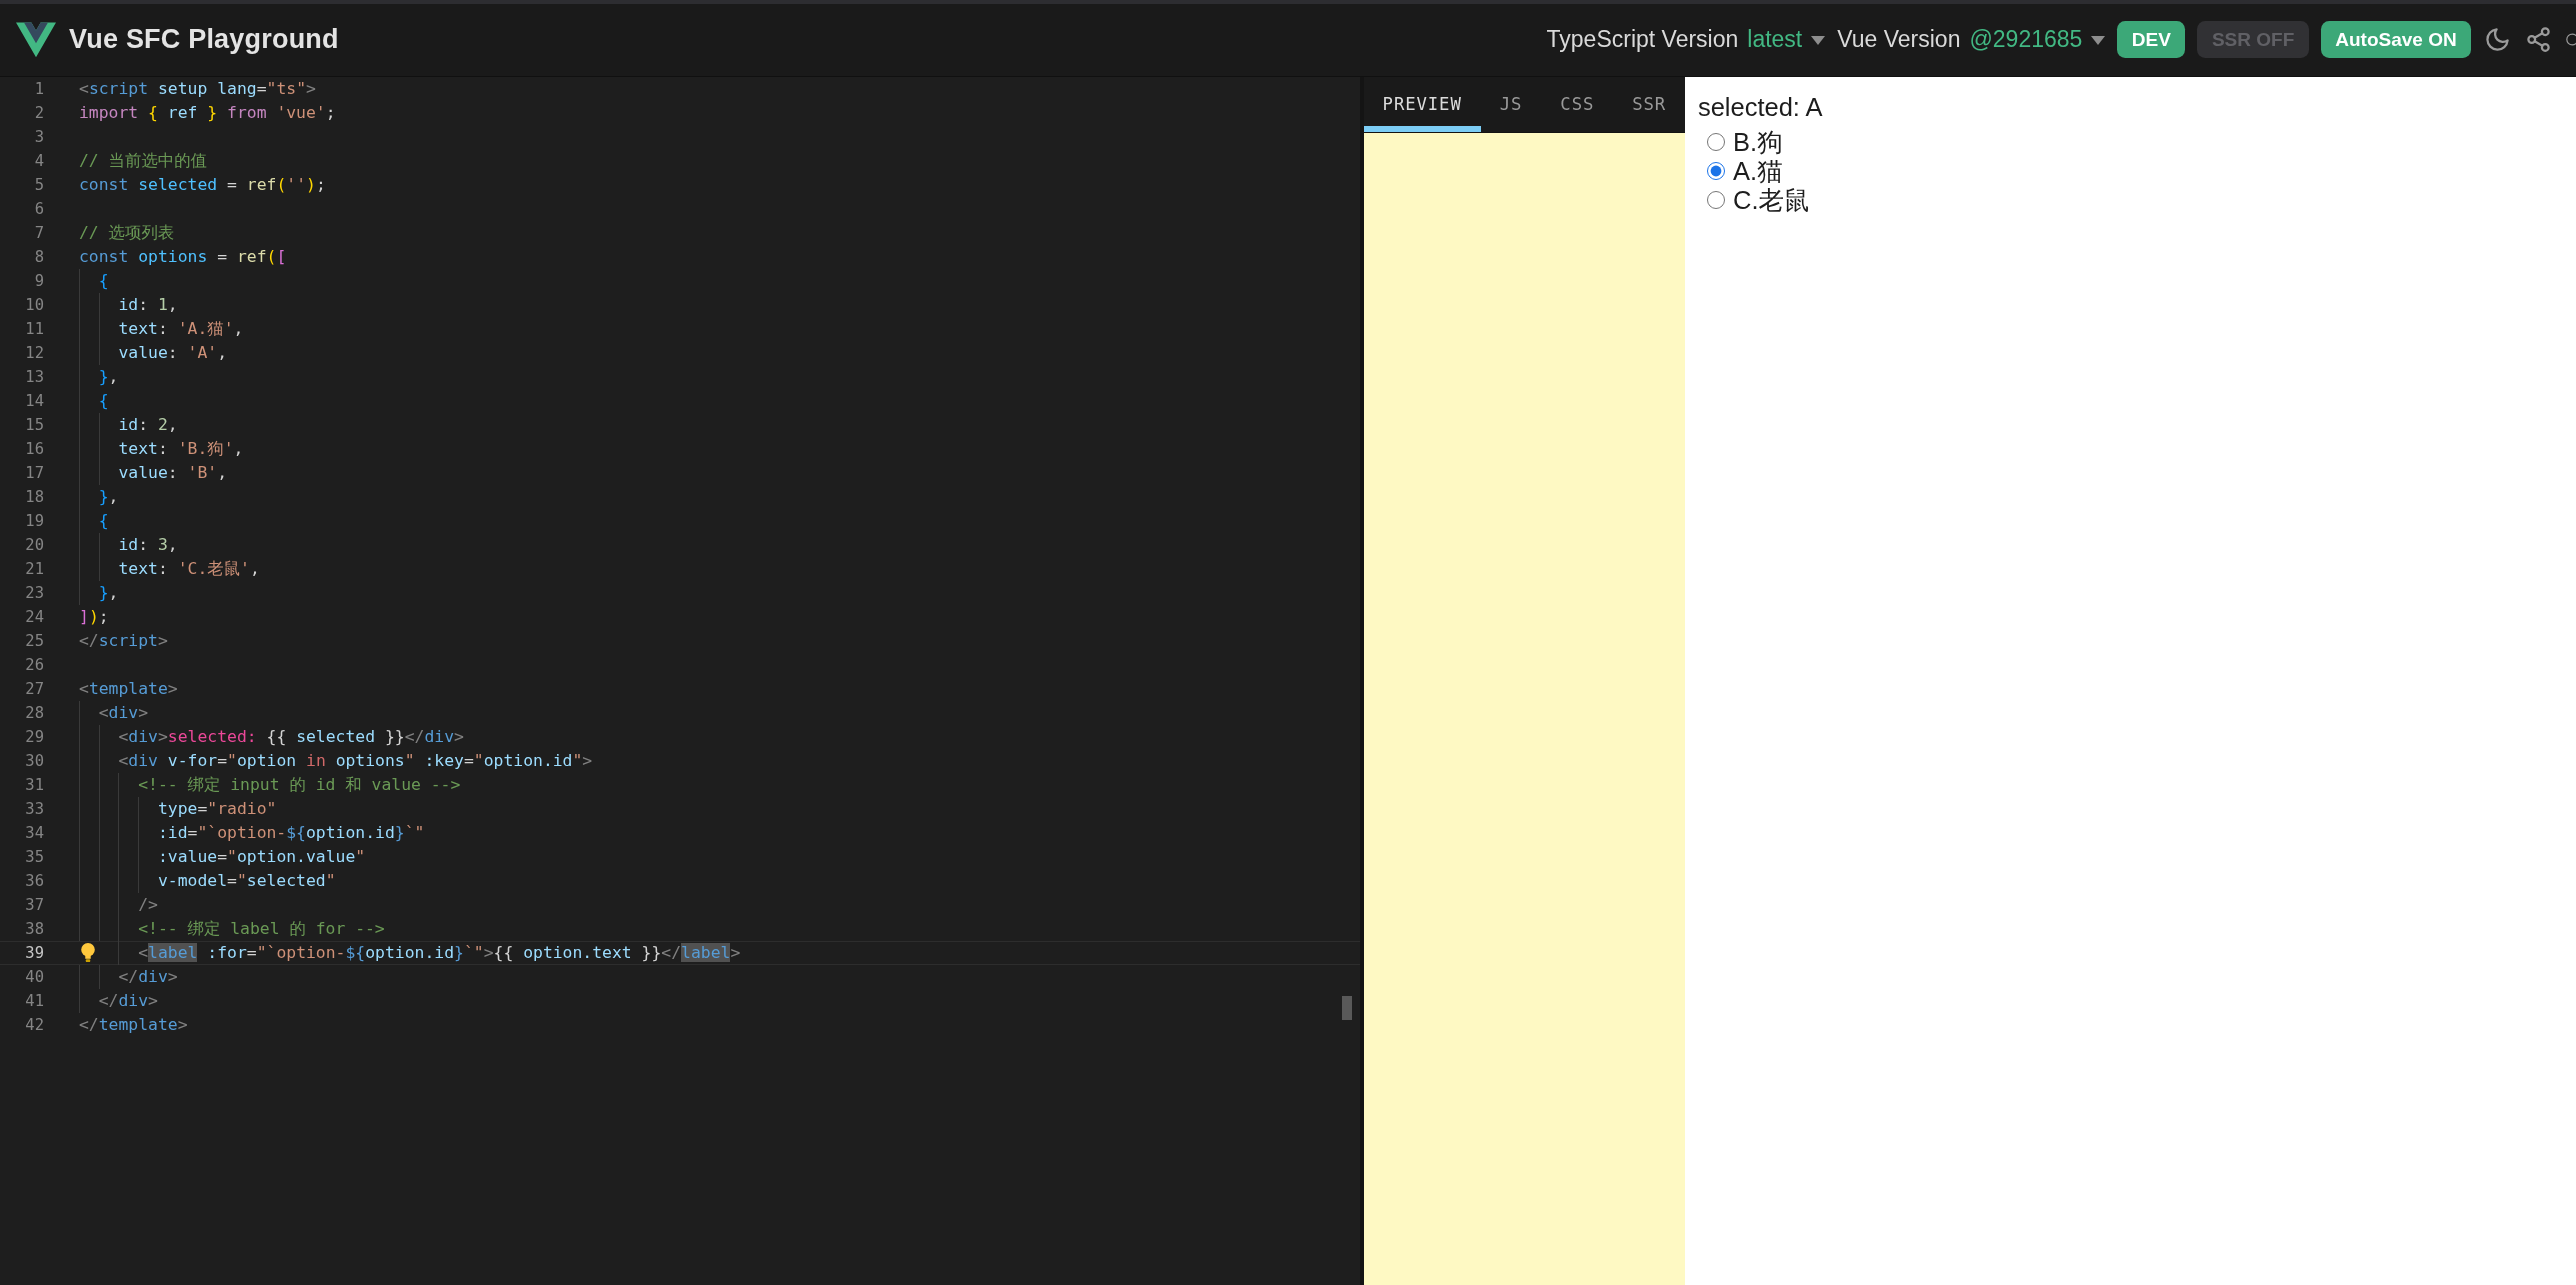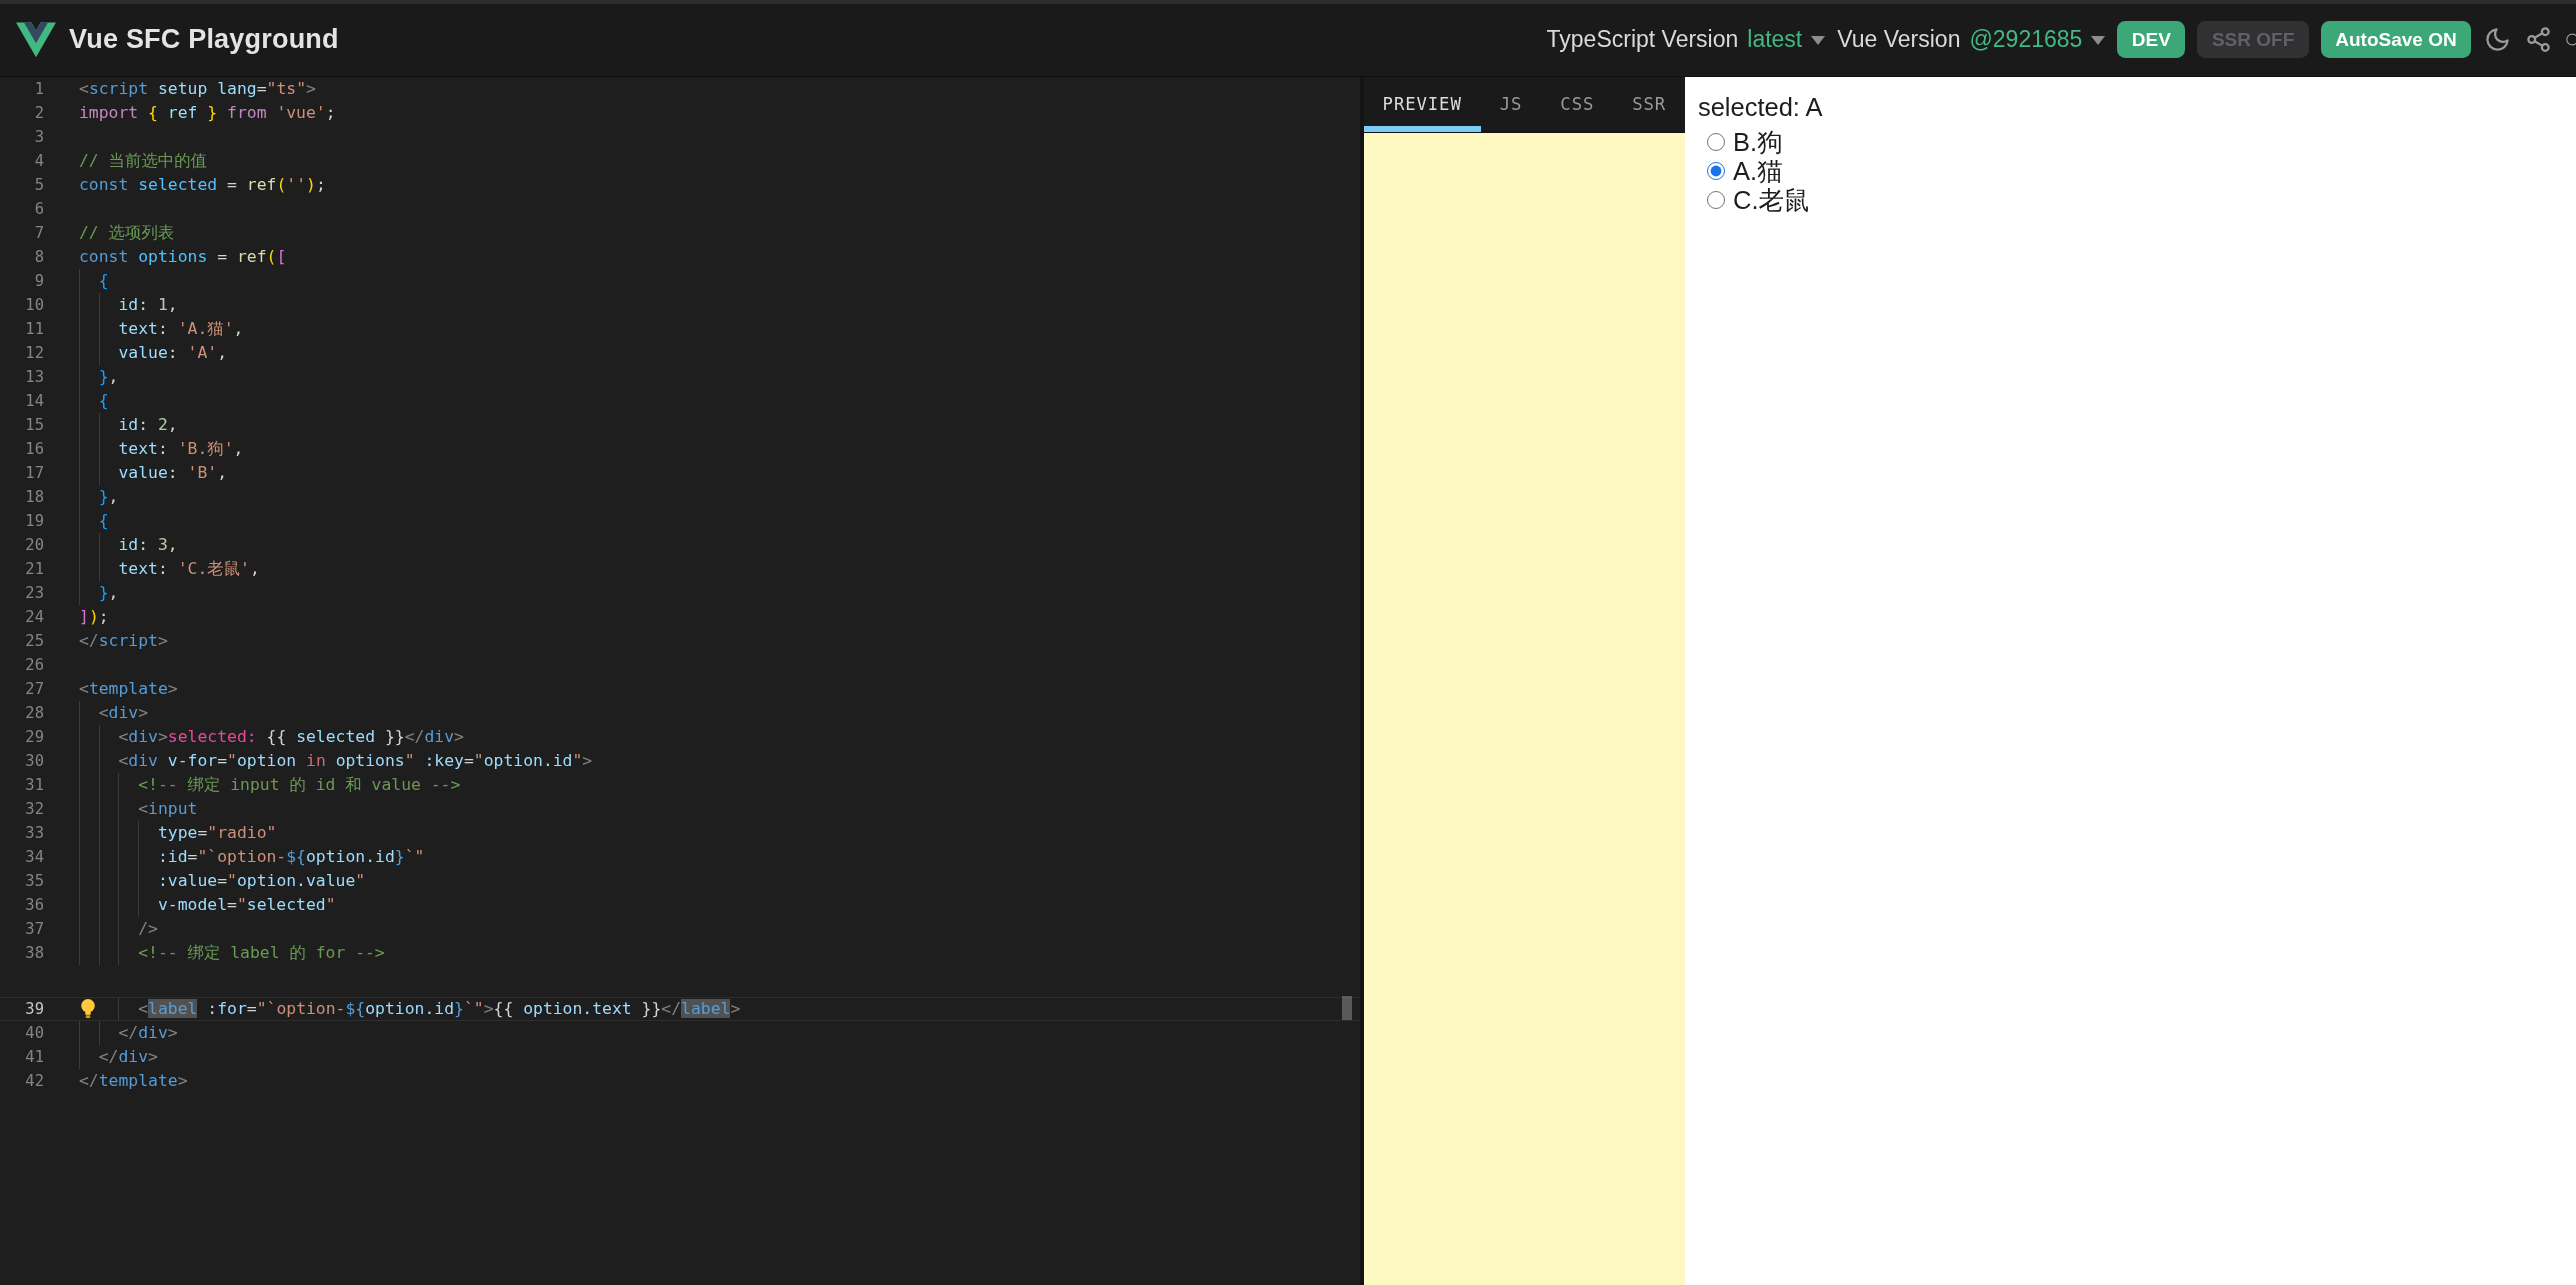--- a/index.html
+++ b/index.html
@@ -51,21 +51,21 @@
   .otab.active{color:#dcdcdc;}
   .otab.active::after{content:"";position:absolute;left:0;right:0;bottom:0;height:5.5px;background:var(--blue-underline);}
   
   .editor{
     position:relative;flex:1;overflow:hidden;background:var(--bg-editor);
     font-family:"DejaVu Sans Mono",monospace;font-size:16.4px;
   }
   .line{display:flex;height:24px;position:relative;}
   .lnum{flex:0 0 44px;text-align:right;color:#858585;font-size:15.5px;line-height:24px;user-select:none;}
   .line.cur .lnum{color:#c6c6c6;}
-  .line.cur{box-shadow:inset 0 0.9px 0 #2d2d2d,inset 0 -0.9px 0 #2d2d2d;margin-top:32px;}
+  .line.cur{box-shadow:inset 0 0.9px 0 #2d2d2d,inset 0 -0.9px 0 #2d2d2d;}
   .lcode{margin-left:35px;line-height:24px;white-space:pre;}
   .gd{display:inline-block;width:2ch;height:24px;border-left:0.9px solid #3a3a3a;vertical-align:top;}
   .bulb{position:absolute;left:78px;top:0.9px;width:20px;height:23px;cursor:pointer;}
   .ruler-mark{position:absolute;right:8.2px;width:10px;height:24.5px;background:#8b8b8b;opacity:.55;}
   .t-p{color:#808080}.t-o{color:#d4d4d4}.t-tg{color:#569cd6}.t-at{color:#9cdcfe}
   .t-st{color:#ce9178}.t-k{color:#569cd6}.t-k2{color:#c586c0}.t-v{color:#9cdcfe}
   .t-cv{color:#4fc1ff}.t-fn{color:#dcdcaa}.t-nm{color:#b5cea8}.t-cm{color:#6a9955}
   .t-inn{color:#d16969}.t-tp{color:#569cd6}.t-tx{color:#ec4899}
   .t-hl{color:#569cd6;background:#515151;}
   .t-g1{color:#ffd700}.t-g2{color:#da70d6}.t-g3{color:#179fff}
@@ -242,24 +242,20 @@
             <span class="lnum">29</span>
             <span class="lcode"><span class="gd"></span><span class="gd"></span><span class="t-p">&lt;</span><span class="t-tg">div</span><span class="t-p">&gt;</span><span class="t-tx">selected: </span><span class="t-o">{{ </span><span class="t-v">selected</span><span class="t-o"> }}</span><span class="t-p">&lt;/</span><span class="t-tg">div</span><span class="t-p">&gt;</span></span>
           </div>
           <div class="line">
             <span class="lnum">30</span>
             <span class="lcode"><span class="gd"></span><span class="gd"></span><span class="t-p">&lt;</span><span class="t-tg">div</span><span class="t-at"> v-for</span><span class="t-o">=</span><span class="t-st">"</span><span class="t-v">option</span><span class="t-inn"> in </span><span class="t-v">options</span><span class="t-st">"</span><span class="t-at"> :key</span><span class="t-o">=</span><span class="t-st">"</span><span class="t-v">option.id</span><span class="t-st">"</span><span class="t-p">&gt;</span></span>
           </div>
           <div class="line">
             <span class="lnum">31</span>
             <span class="lcode"><span class="gd"></span><span class="gd"></span><span class="gd"></span><span class="t-cm">&lt;!-- 绑定 input 的 id 和 value --&gt;</span></span>
-          </div>
-          <div class="line">
-            <span class="lnum">32</span>
-            <span class="lcode"><span class="gd"></span><span class="gd"></span><span class="gd"></span><span class="t-p">&lt;</span><span class="t-tg">input</span></span>
           </div>
           <div class="line">
             <span class="lnum">33</span>
             <span class="lcode"><span class="gd"></span><span class="gd"></span><span class="gd"></span><span class="gd"></span><span class="t-at">type</span><span class="t-o">=</span><span class="t-st">"radio"</span></span>
           </div>
           <div class="line">
             <span class="lnum">34</span>
             <span class="lcode"><span class="gd"></span><span class="gd"></span><span class="gd"></span><span class="gd"></span><span class="t-at">:id</span><span class="t-o">=</span><span class="t-st">"`option-</span><span class="t-tp">${</span><span class="t-v">option.id</span><span class="t-tp">}</span><span class="t-st">`"</span></span>
           </div>
           <div class="line">

